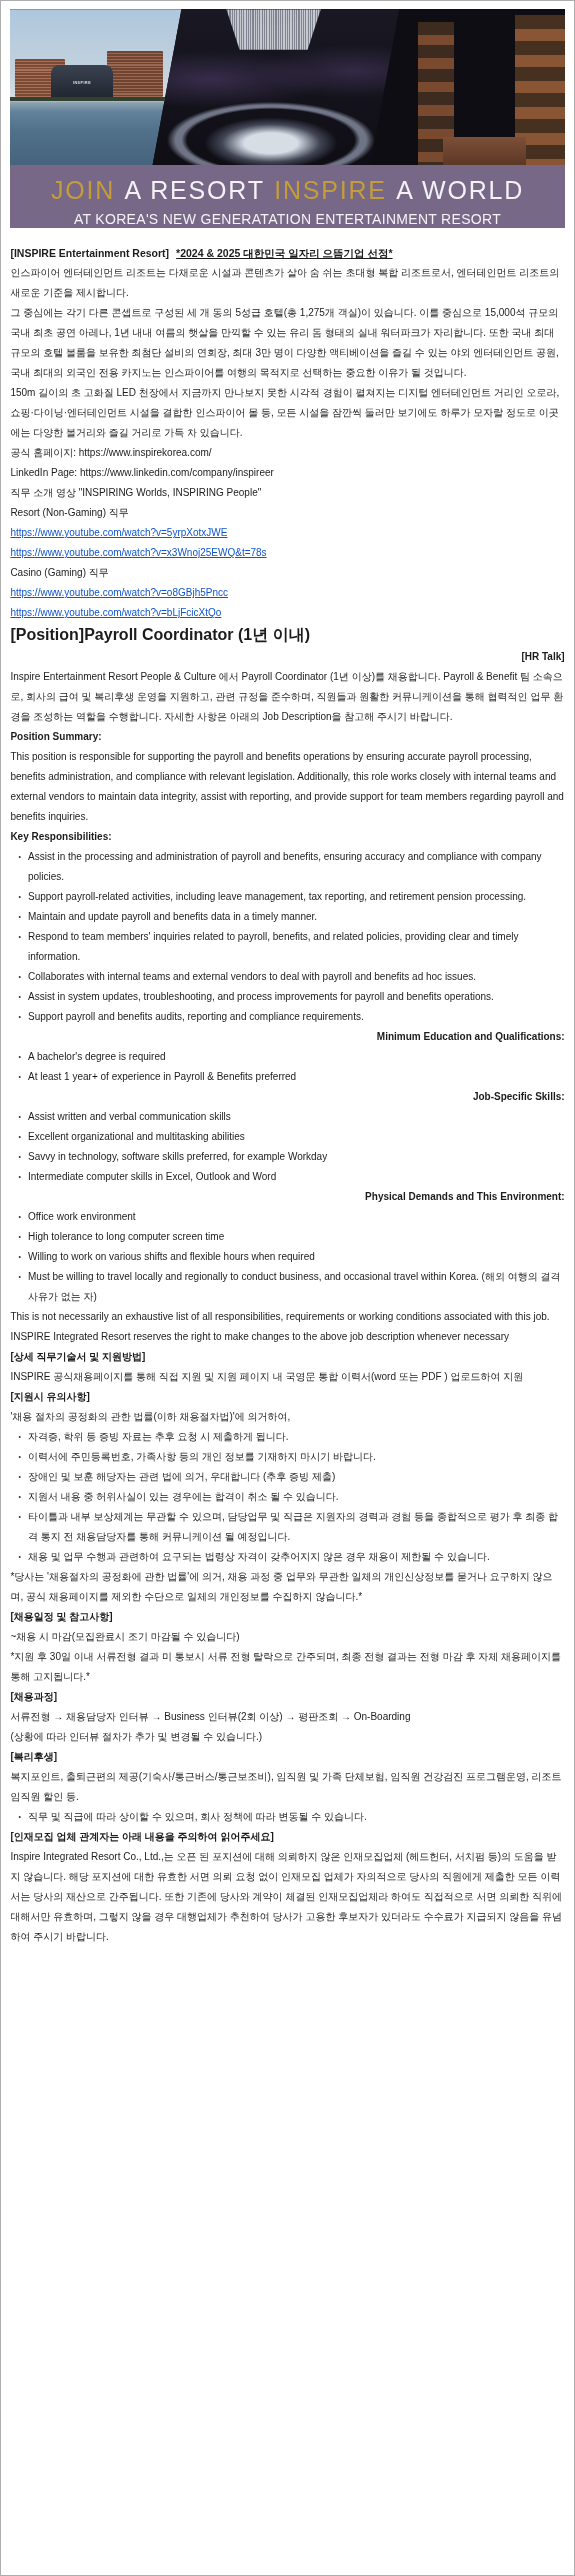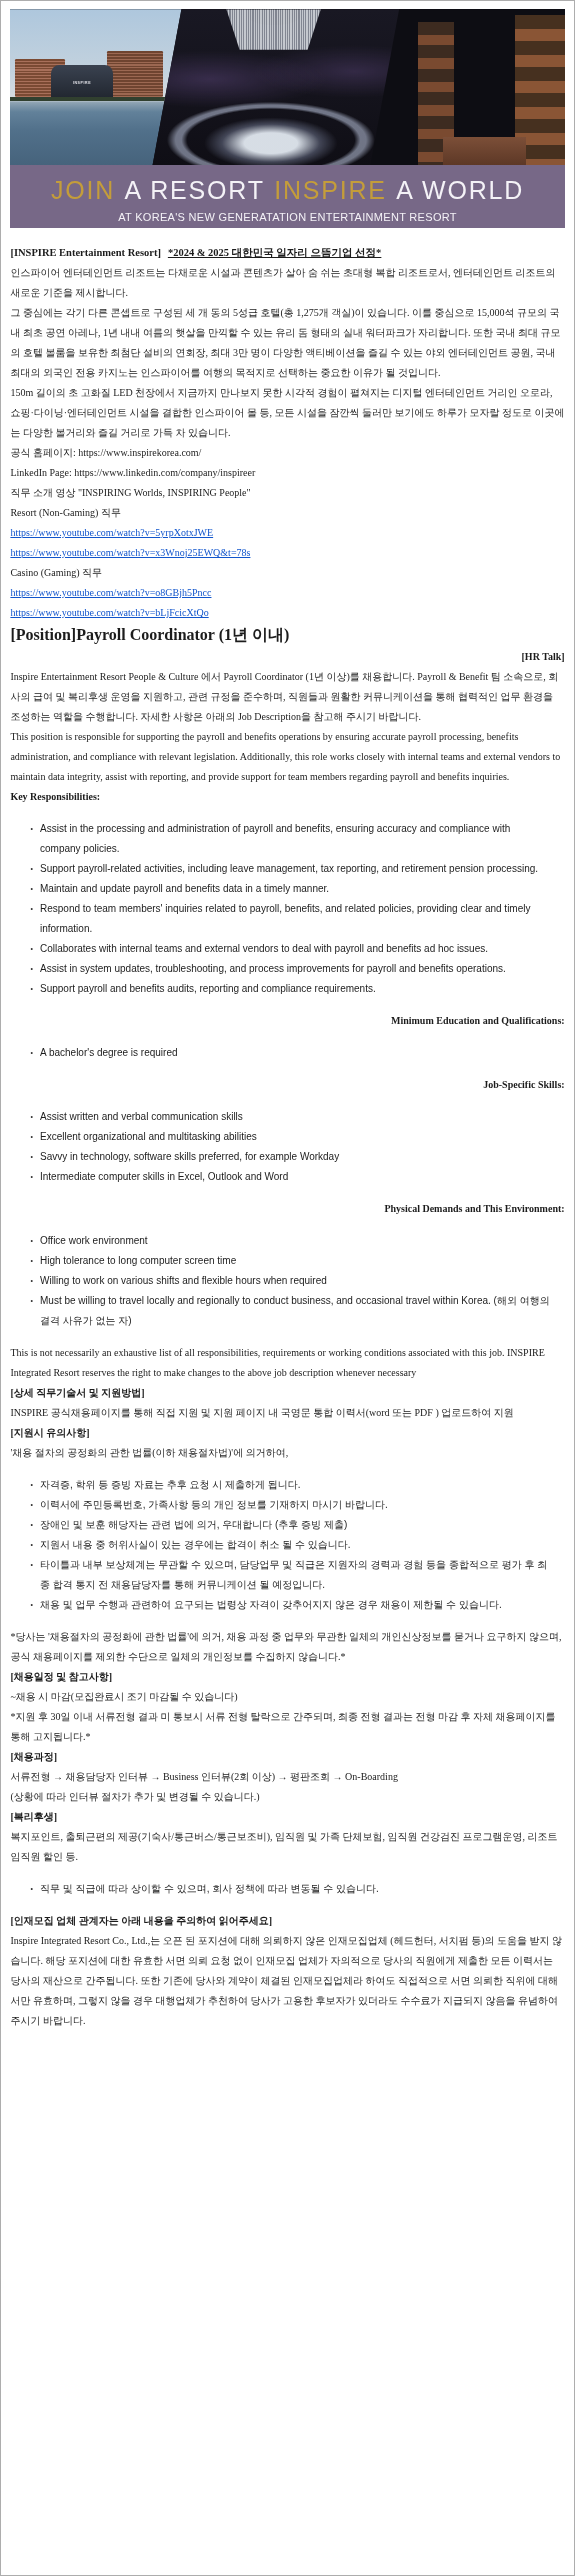--- a/index.html
+++ b/index.html
@@ -54,33 +54,33 @@
   .hero-right .wall-r{position:absolute;left:91%;top:4%;width:9%;height:96%;
     background:repeating-linear-gradient(180deg,#46301f 0 14px,#8a5535 14px 26px);}
   .hero-right .floor{position:absolute;left:78%;top:82%;width:15%;height:18%;
     background:linear-gradient(180deg,#7c4f38,#5d3826);}
   
   .banner{margin:0 8.8px;height:63px;text-align:center;overflow:hidden;}
   .banner-title{display:flex;justify-content:center;gap:9.4px;padding-top:13px;
     font-size:25px;font-weight:200;letter-spacing:1.8px;line-height:1;}
   .banner-title .t-white{color:#f4f2f7;}
   .banner-title .t-gold{}
-  .banner-sub{margin-top:7.6px;color:#f4f2f7;font-size:11px;font-weight:400;letter-spacing:0.3px;}
+  .banner-sub{margin-top:7.6px;color:#f4f2f7;font-size:14px;font-weight:400;letter-spacing:0.3px;}
   
   .content{padding:15px 9.4px 0;font-size:10px;line-height:20px;color:#1c1c1c;}
-  .content p{margin:0;font-family:Liberation Serif, serif;}
+  .content p{margin:0;}
   .bold{font-weight:bold;}
   .intro-title{font-weight:bold;font-size:10.5px;}
   .intro-highlight{text-decoration:underline;margin-left:7px;}
   a.doclink{color:#1155cc;text-decoration:underline;display:inline-block;}
   .pos-heading{font-size:16px;font-weight:bold;line-height:23.4px;margin-top:40px;}
   .sec{margin-top:27px;text-align:right;}
   .sec-lg{margin-top:35px;}
   .sec-sm{margin-top:22px;}
-  ul.doclist{margin:12px;padding:0;list-style:none;}
+  ul.doclist{margin:0;padding:0;list-style:none;}
   ul.doclist li{position:relative;padding-left:17.6px;}
   ul.doclist li::before{content:"•";position:absolute;left:8.2px;top:0;font-size:7px;color:#333;}
 </style>
 </head>
 <body>
 
 <div class="page">
 
   <div class="hero-wrap">
     <div class="hero">
@@ -128,36 +128,38 @@
     <p><a class="doclink" href="#">https://www.youtube.com/watch?v=x3Wnoj25EWQ&amp;t=78s</a></p>
     <p>Casino (Gaming) 직무</p>
     <p><a class="doclink" href="#">https://www.youtube.com/watch?v=o8GBjh5Pncc</a></p>
     <p><a class="doclink" href="#">https://www.youtube.com/watch?v=bLjFcicXtQo</a></p>
 
     <p class="pos-heading">[Position]Payroll Coordinator (1년 이내)</p>
 
     <p class="bold sec">[HR Talk]</p>
     <p>Inspire Entertainment Resort People &amp; Culture 에서 Payroll Coordinator (1년 이상)를 채용합니다. Payroll &amp; Benefit 팀 소속으로, 회사의 급여 및 복리후생 운영을 지원하고, 관련 규정을 준수하며, 직원들과 원활한 커뮤니케이션을 통해 협력적인 업무 환경을 조성하는 역할을 수행합니다. 자세한 사항은 아래의 Job Description을 참고해 주시기 바랍니다.</p>
 
+    <p class="bold sec-lg">Position Summary:</p>
     <p>This position is responsible for supporting the payroll and benefits operations by ensuring accurate payroll processing, benefits administration, and compliance with relevant legislation. Additionally, this role works closely with internal teams and external vendors to maintain data integrity, assist with reporting, and provide support for team members regarding payroll and benefits inquiries.</p>
 
     <p class="bold sec-lg">Key Responsibilities:</p>
     <ul class="doclist">
       <li>Assist in the processing and administration of payroll and benefits, ensuring accuracy and compliance with company policies.</li>
       <li>Support payroll-related activities, including leave management, tax reporting, and retirement pension processing.</li>
       <li>Maintain and update payroll and benefits data in a timely manner.</li>
       <li>Respond to team members' inquiries related to payroll, benefits, and related policies, providing clear and timely information.</li>
       <li>Collaborates with internal teams and external vendors to deal with payroll and benefits ad hoc issues.</li>
       <li>Assist in system updates, troubleshooting, and process improvements for payroll and benefits operations.</li>
       <li>Support payroll and benefits audits, reporting and compliance requirements.</li>
     </ul>
 
     <p class="bold sec">Minimum Education and Qualifications:</p>
     <ul class="doclist">
       <li>A bachelor's degree is required</li>
+      <li>At least 1 year+ of experience in Payroll &amp; Benefits preferred</li>
     </ul>
 
     <p class="bold sec">Job-Specific Skills:</p>
     <ul class="doclist">
       <li>Assist written and verbal communication skills</li>
       <li>Excellent organizational and multitasking abilities</li>
       <li>Savvy in technology, software skills preferred, for example Workday</li>
       <li>Intermediate computer skills in Excel, Outlook and Word</li>
     </ul>
 

